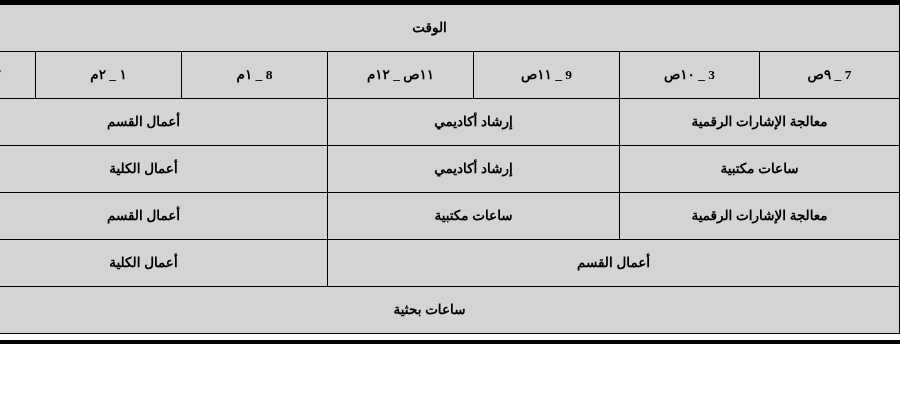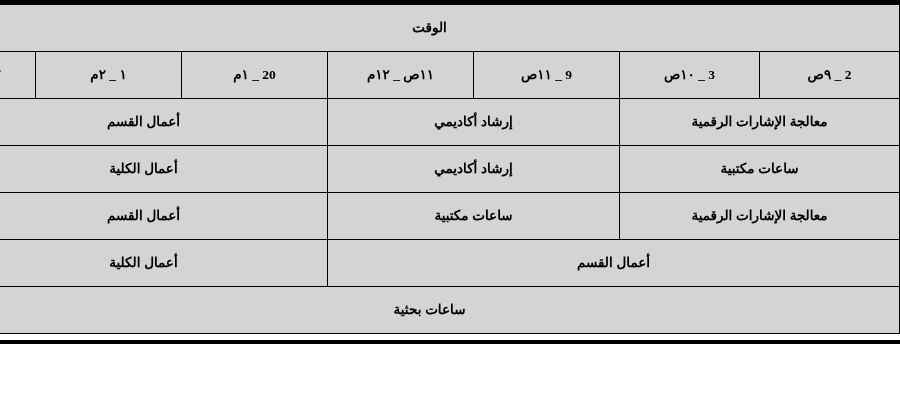--- a/index.html
+++ b/index.html
@@ -94,25 +94,25 @@
       <col style="width:146px">
       <col style="width:146px">
       <col style="width:76px">
     </colgroup>
     <tbody>
       <tr class="title-row">
         <td colspan="7">الوقت</td>
       </tr>
 
       <tr class="head-row">
-        <td>2 _ ٩ص</td>
+        <td>7 _ ٩ص</td>
         <td>3 _ ١٠ص</td>
         <td>9 _ ١١ص</td>
         <td>١١ص _ ١٢م</td>
-        <td>20 _ ١م</td>
+        <td>8 _ ١م</td>
         <td>١ _ ٢م</td>
         <td>٢</td>
       </tr>
 
       <tr>
         <td colspan="2">معالجة الإشارات الرقمية</td>
         <td colspan="2">إرشاد أكاديمي</td>
         <td colspan="3">أعمال القسم</td>
       </tr>
 

